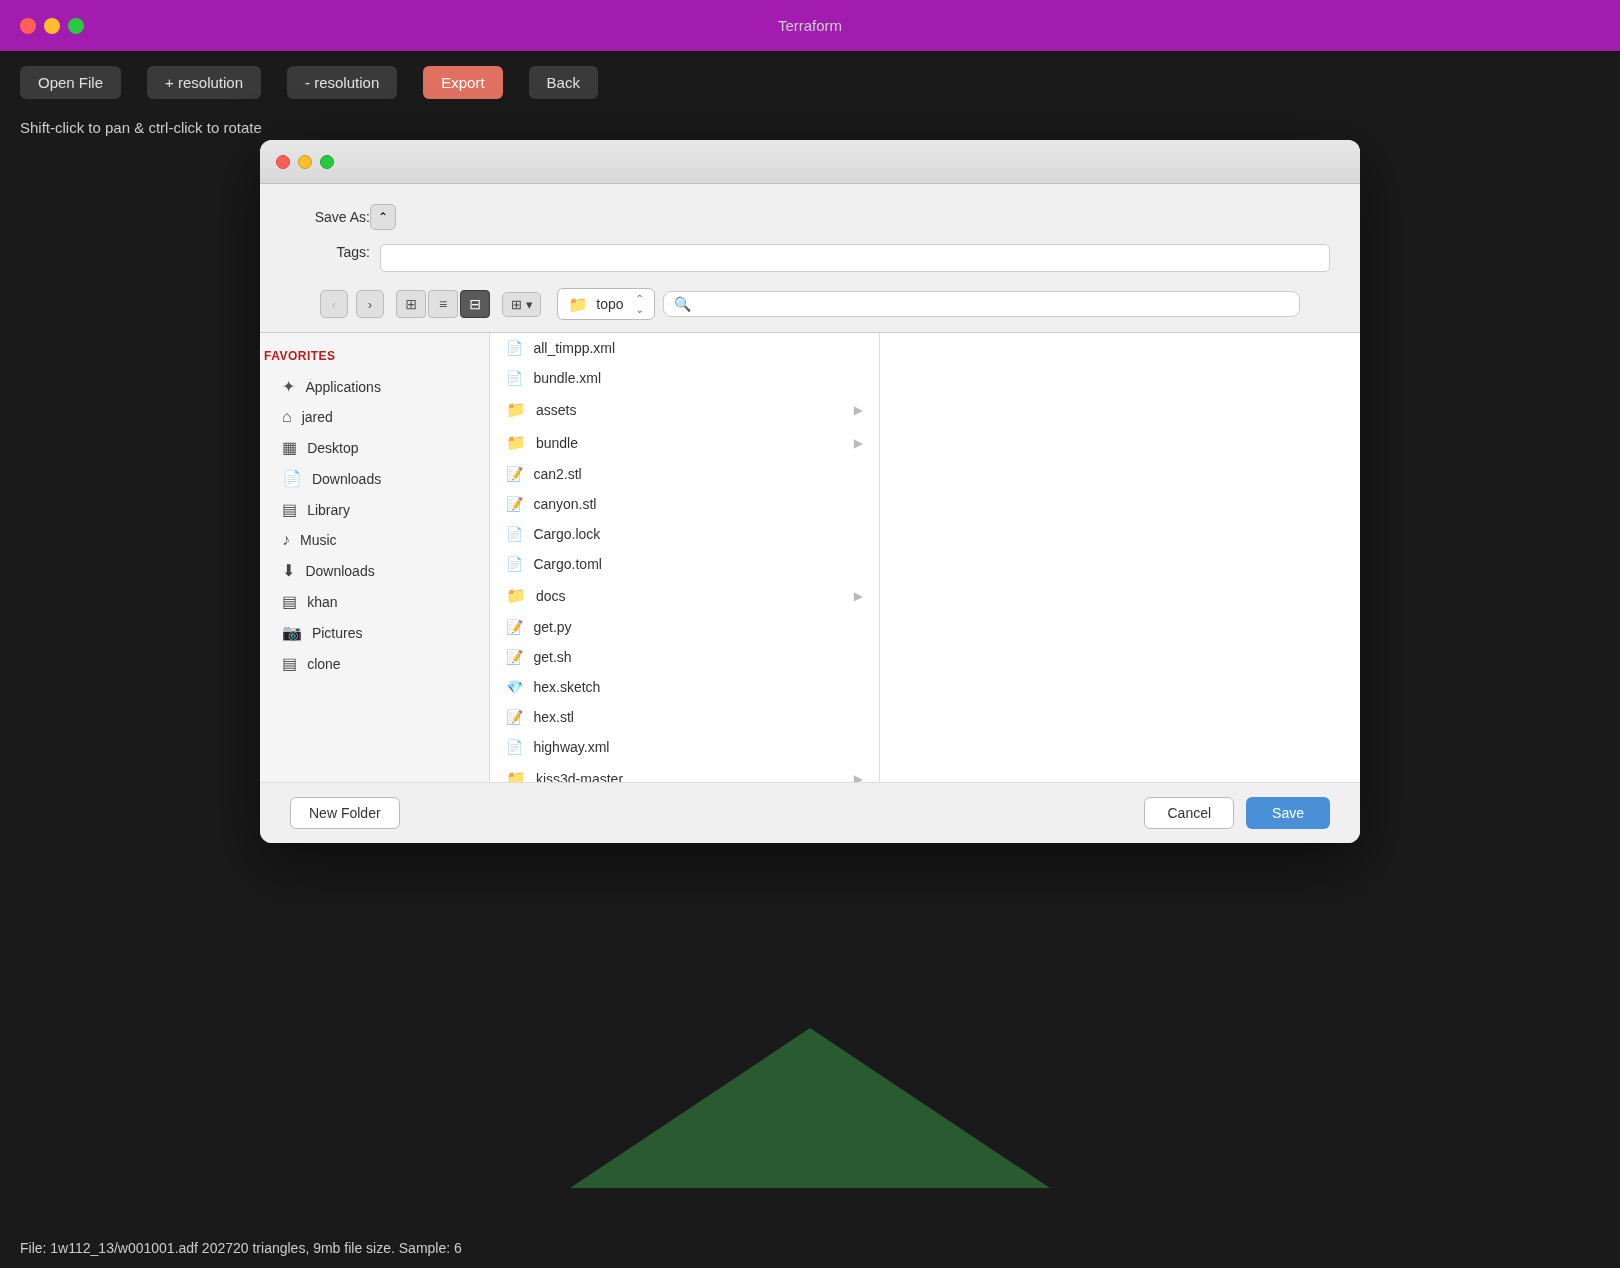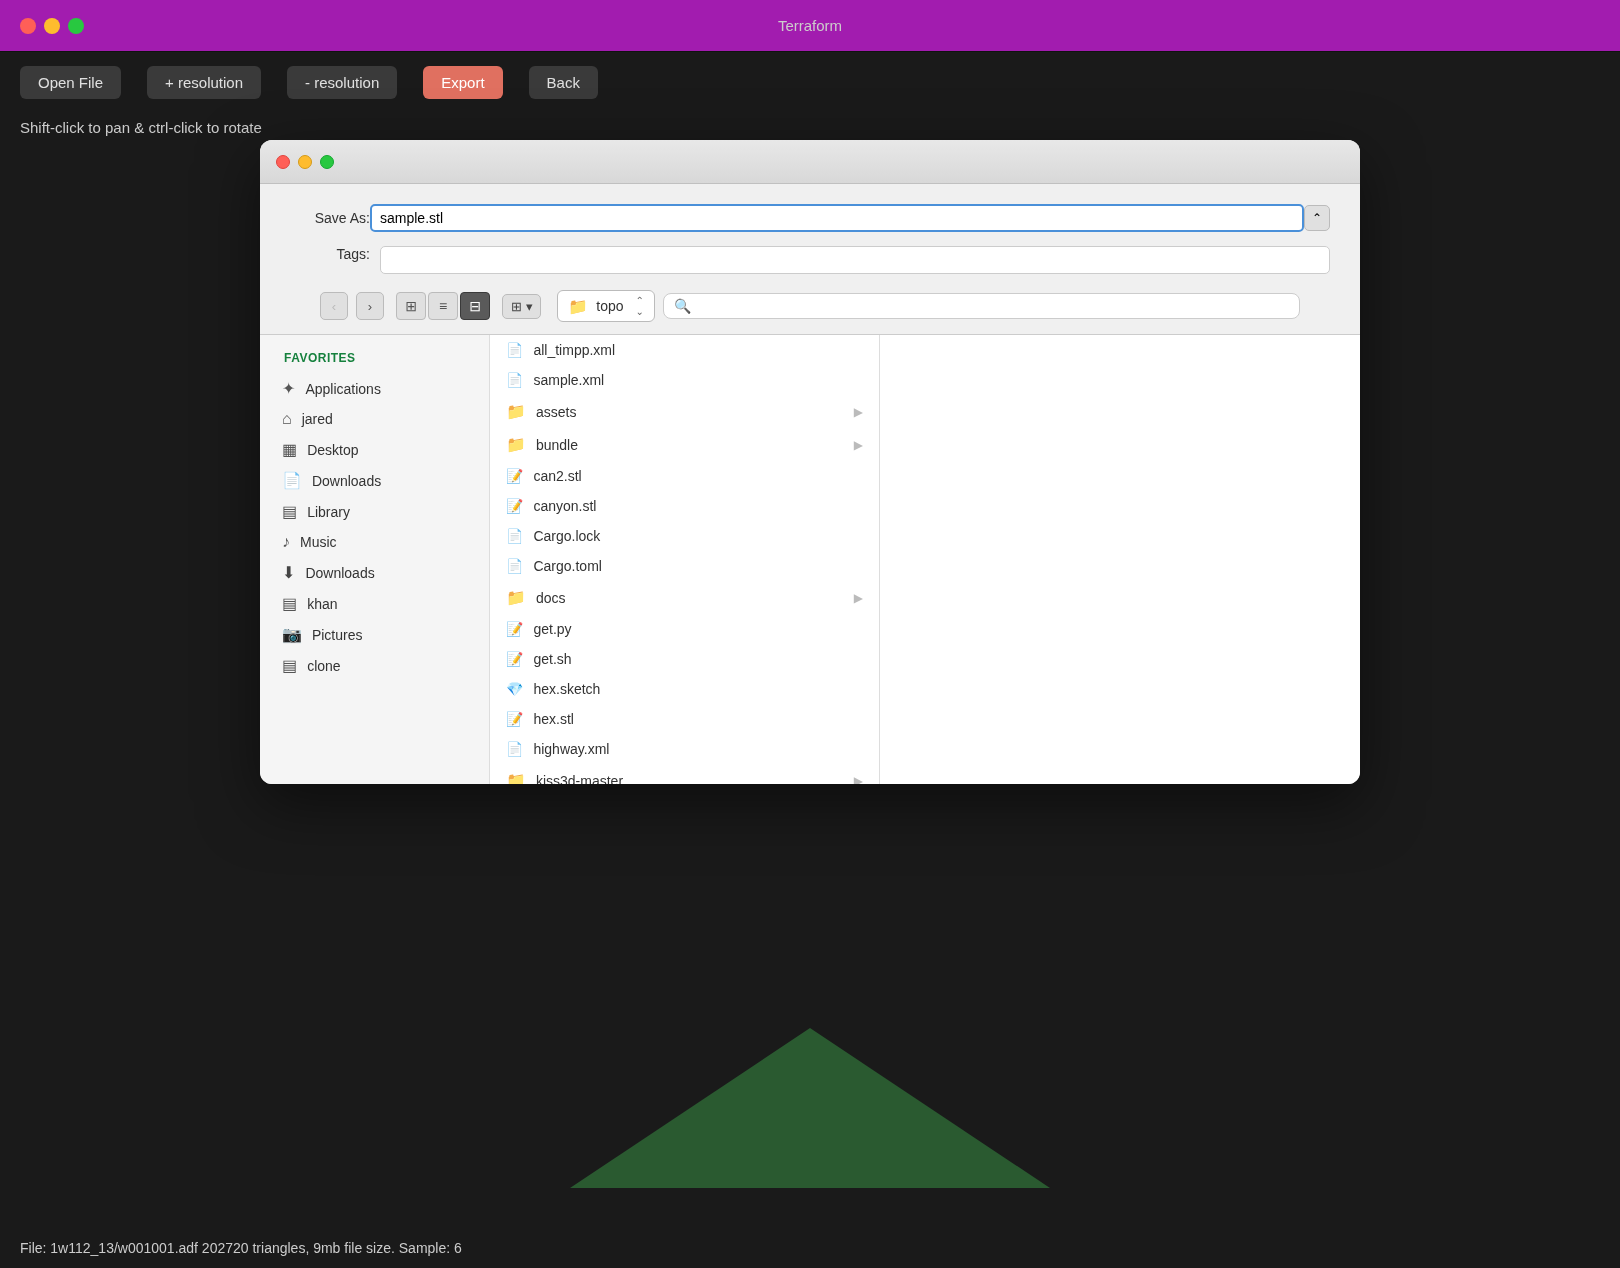--- a/index.html
+++ b/index.html
@@ -272,23 +272,23 @@
     
     .sidebar {
       width: 230px;
       background: #f5f5f5;
       border-right: 1px solid #ddd;
       padding: 12px 0;
       overflow-y: auto;
     }
     .sidebar-section-label {
       font-size: 12px;
-      color: #15803d;
+      color: #b91c1c;
       font-weight: 600;
-      padding: 4px 24px 8px;
+      padding: 4px 4px 8px;
       text-transform: uppercase;
       letter-spacing: 0.5px;
     }
     .sidebar-item {
       display: flex;
       align-items: center;
       gap: 10px;
       padding: 6px 16px;
       cursor: pointer;
       font-size: 14px;
@@ -430,21 +430,20 @@
       <button class="dialog-wc-btn dwc-close"></button>
       <button class="dialog-wc-btn dwc-min"></button>
       <button class="dialog-wc-btn dwc-max"></button>
     </div>
   </div>
 
   <div class="dialog-body">
 
     <div class="save-as-row">
       <span class="save-label">Save As:</span>
-      <input class="save-input" type="text" value="sample.stl" style="">
       <button class="expand-btn">⌃</button>
     </div>
 
     <div class="tags-row">
       <span class="save-label">Tags:</span>
       <input class="tags-input" type="text" style="">
     </div>
 
     <div class="nav-bar">
       <button class="nav-arrow disabled">‹</button>
@@ -521,21 +520,21 @@
     </div>
 
     <div class="file-list">
 
       <div class="file-item">
         <span class="file-icon">📄</span>
         <span>all_timpp.xml</span>
       </div>
       <div class="file-item">
         <span class="file-icon">📄</span>
-        <span>sample.xml</span>
+        <span>bundle.xml</span>
       </div>
       <div class="file-item folder">
         <span class="file-icon folder-blue">📁</span>
         <span>assets</span>
         <span class="chevron-right">▶</span>
       </div>
       <div class="file-item folder">
         <span class="file-icon folder-blue">📁</span>
         <span>bundle</span>
         <span class="chevron-right">▶</span>
@@ -585,18 +584,25 @@
         <span class="file-icon folder-blue">📁</span>
         <span>kiss3d-master</span>
         <span class="chevron-right">▶</span>
       </div>
 
     </div>
 
     <div class="preview-pane"></div>
   </div>
 
+  <div class="dialog-footer">
+    <button class="new-folder-btn">New Folder</button>
+    <div class="footer-right">
+      <button class="cancel-btn">Cancel</button>
+      <button class="save-btn">Save</button>
+    </div>
+  </div>
 
 </div>
 
 <div class="status-bar">
   <span>File: 1w112_13/w001001.adf  202720 triangles, 9mb file size. Sample: 6</span>
 </div>
 
 </body></html>

